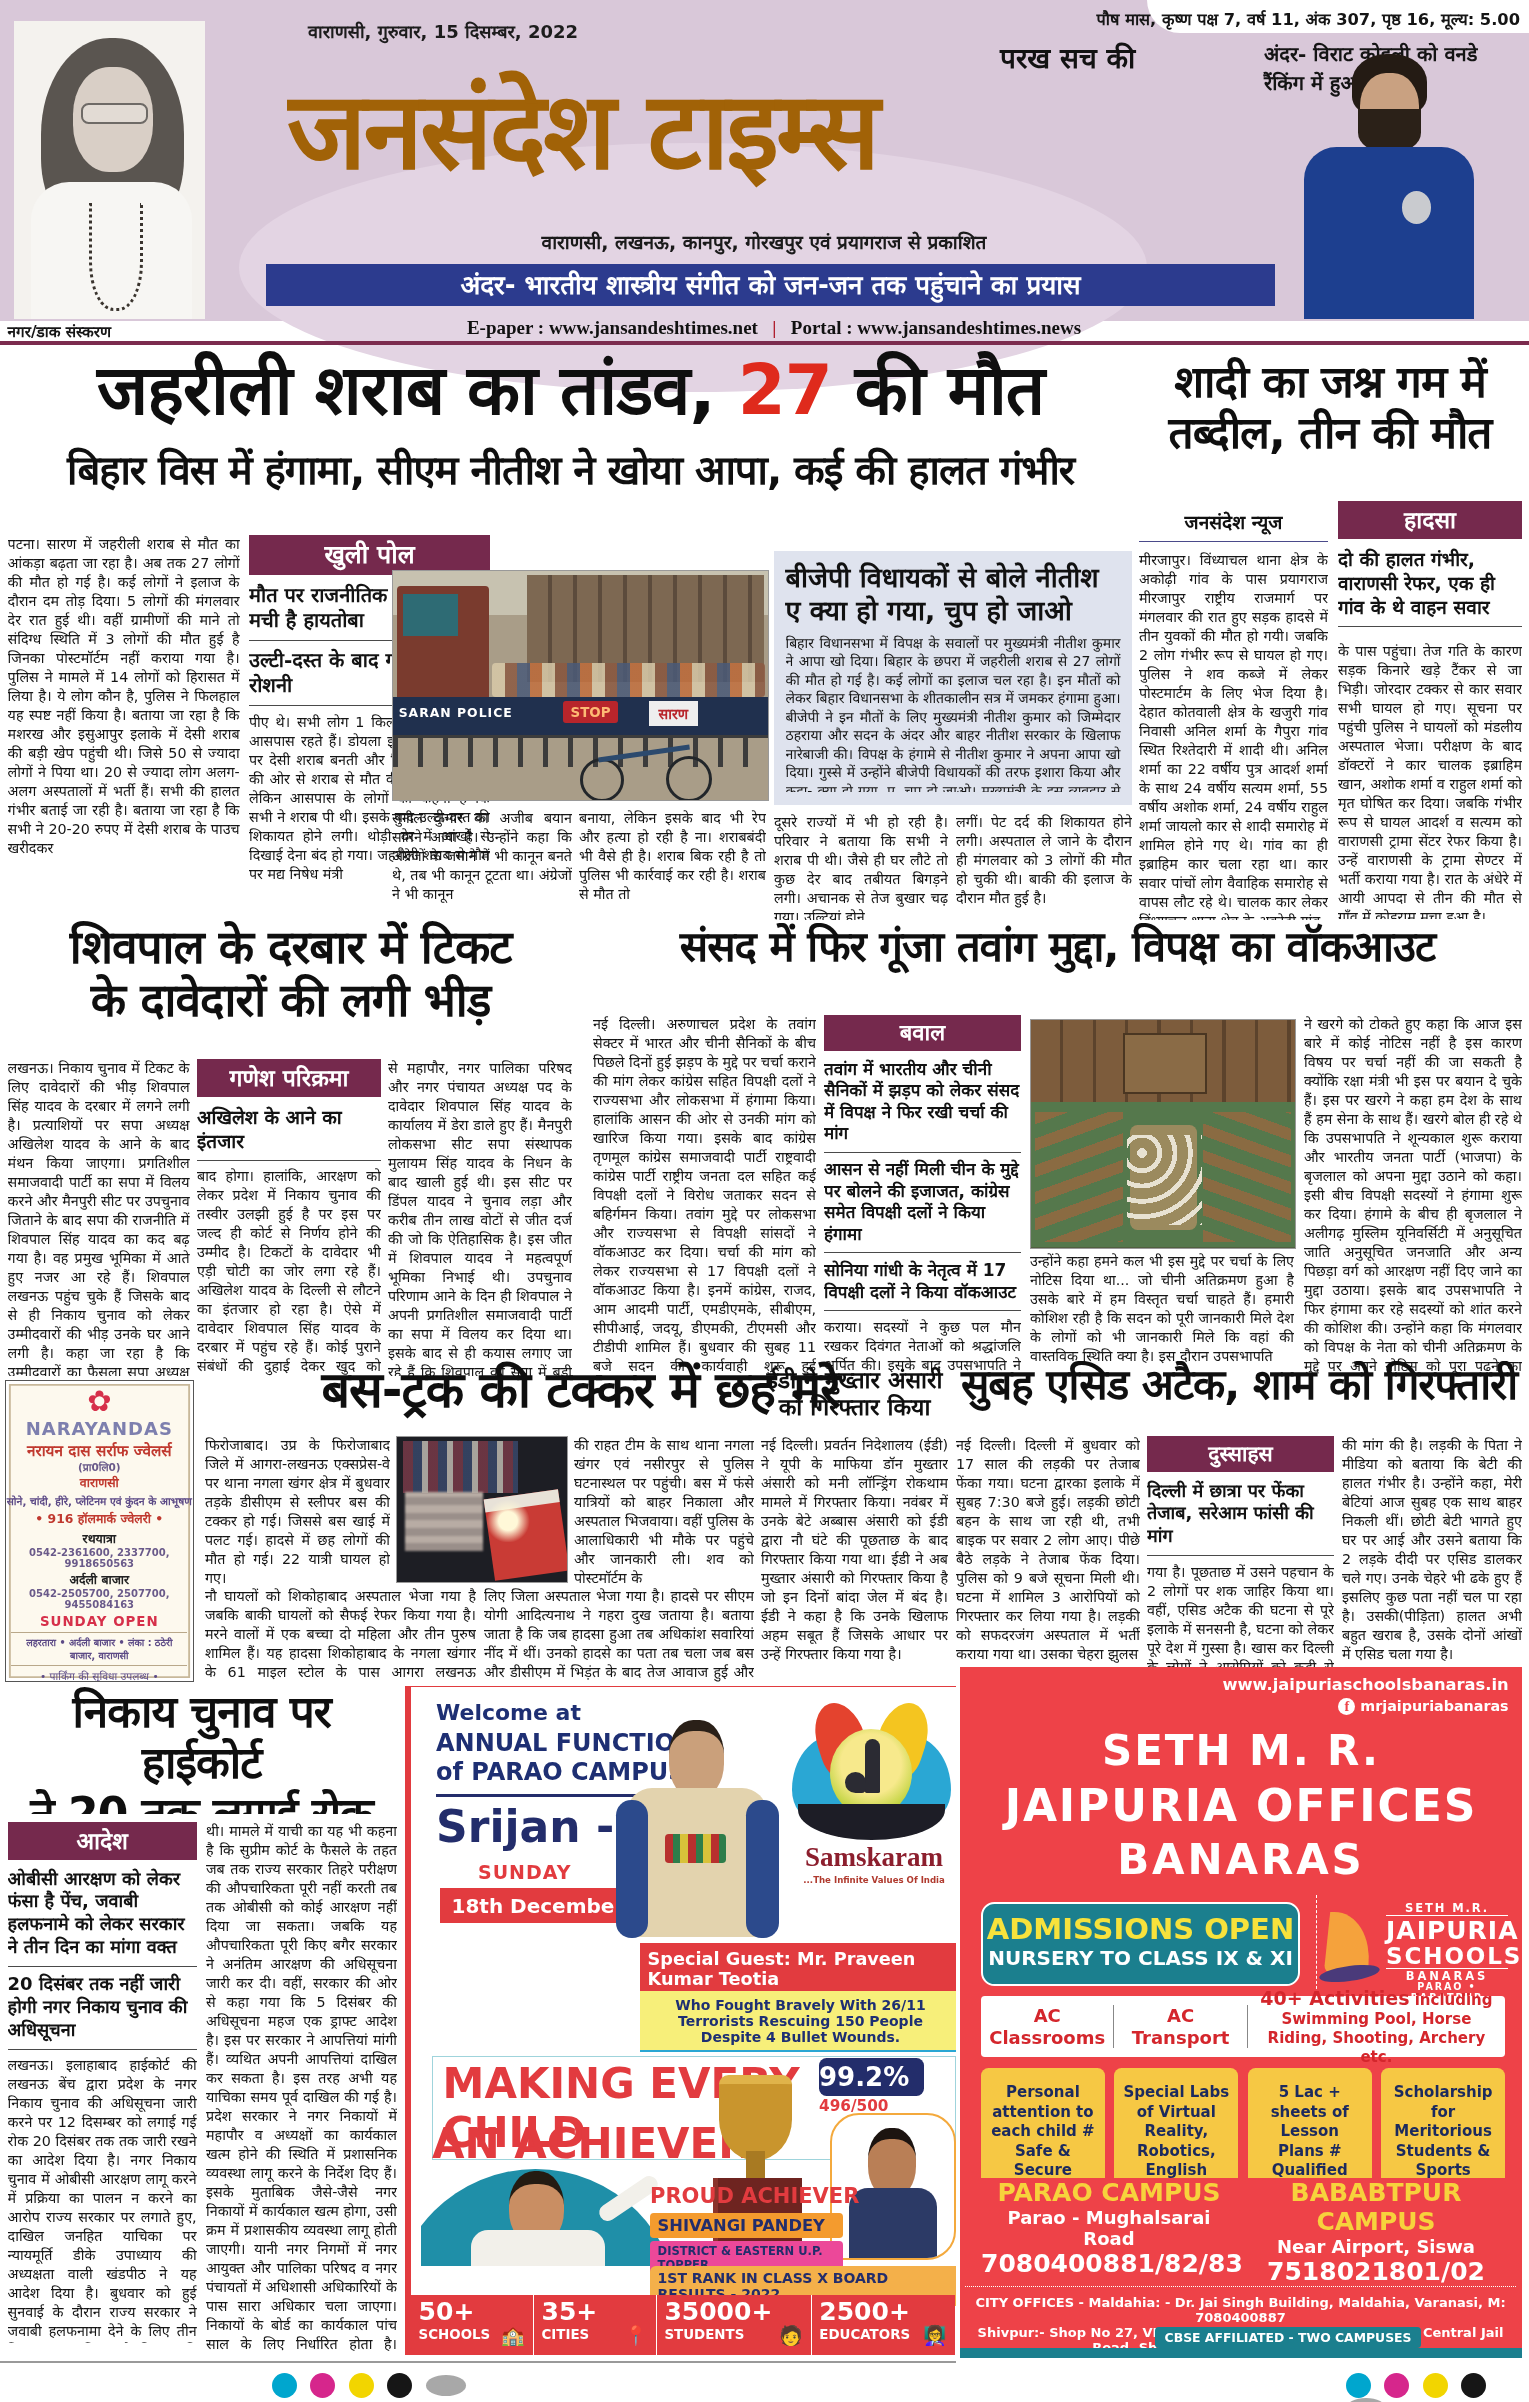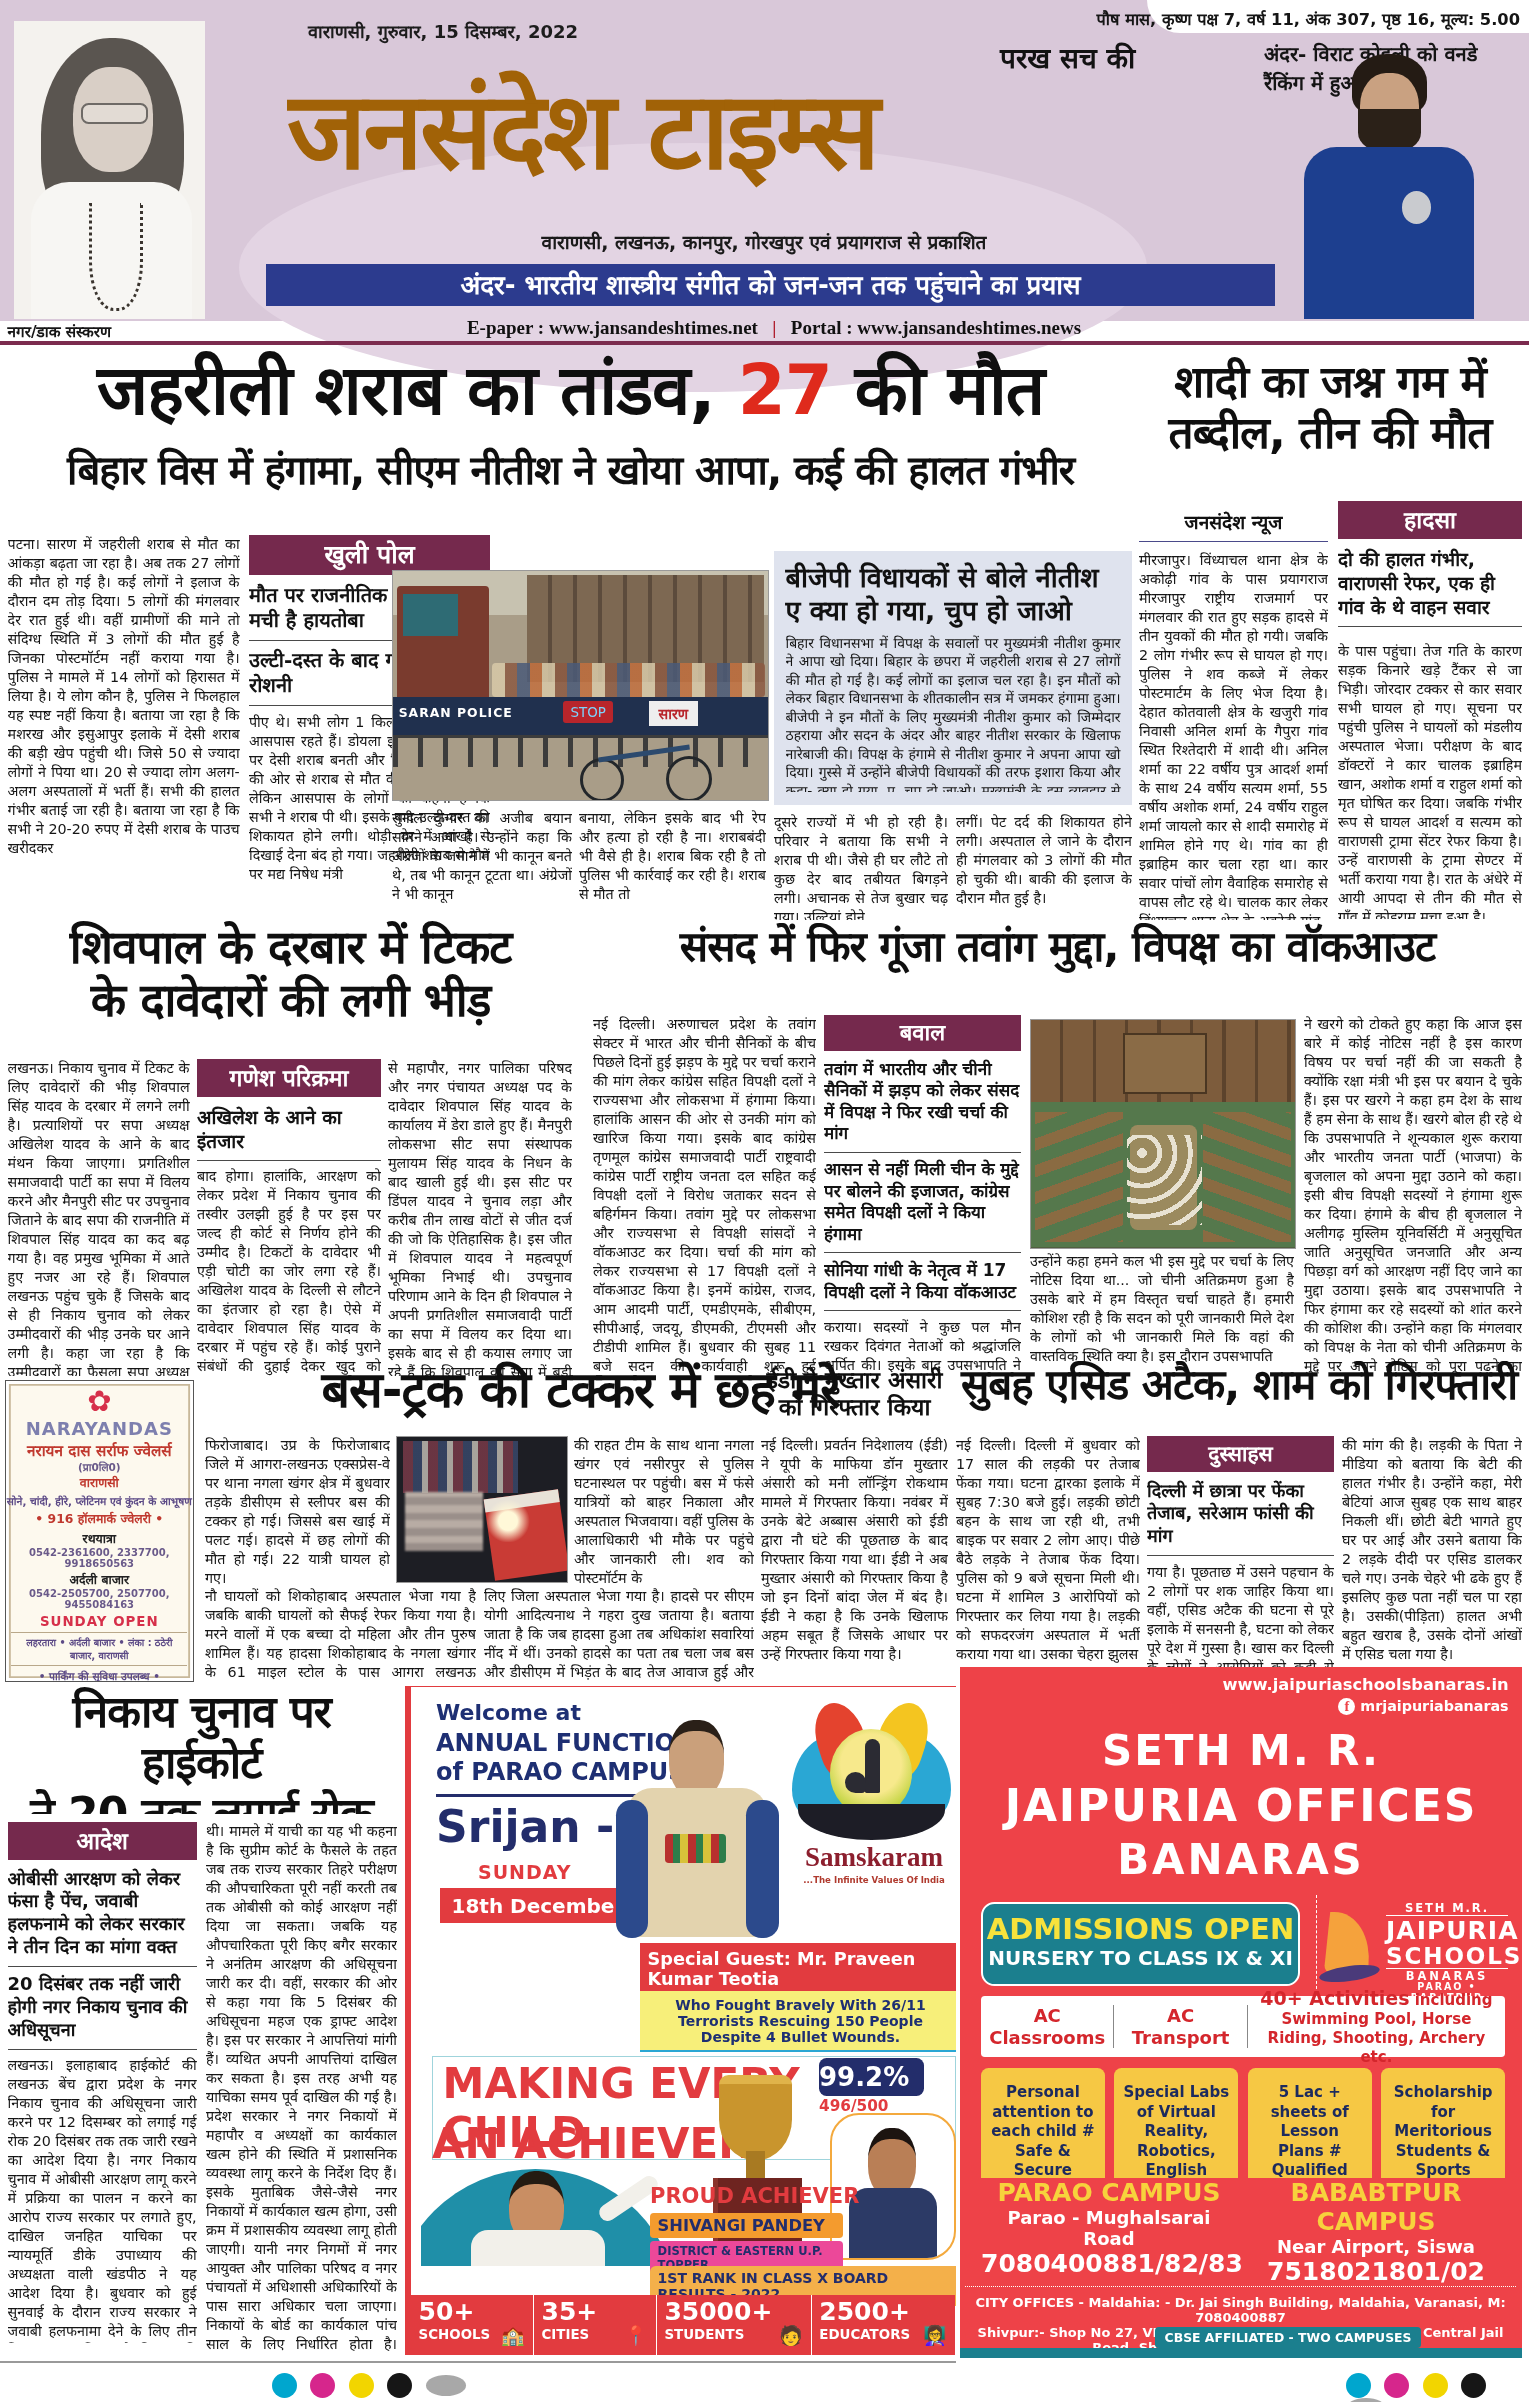--- a/index.html
+++ b/index.html
@@ -82,21 +82,21 @@
   </div>
 
   <div class="abs photo" style="left:392px;top:570px;width:375px;height:229px;background:#a99d88;">
     <div class="abs" style="left:0;top:0;width:375px;height:44px;background:#c7c2b0;"></div>
     <div class="abs" style="left:3.8px;top:15.3px;width:92px;height:124px;background:#7a3b2e;border-radius:3.8px;"></div>
     <div class="abs" style="left:9.6px;top:23px;width:55px;height:42px;background:#2e6b74;"></div>
     <div class="abs" style="left:134px;top:3.8px;width:237px;height:107px;background:#6b5846;background-image:repeating-linear-gradient(90deg,#7d6852 0 21px,#5c4b3c 21px 25px);"></div>
     <div class="abs" style="left:99px;top:92px;width:273px;height:34px;background:repeating-linear-gradient(90deg,#d8c9a8 0 13.4px,#8c5a42 13.4px 25px,#4a5a78 25px 38px,#c2703f 38px 50px);border-radius:3.8px;opacity:.85;"></div>
     <div class="abs" style="left:0;top:126px;width:375px;height:38px;background:#20304e;">
       <span class="abs" style="left:5.7px;top:7.6px;color:#fff;font-weight:800;font-size:12.4px;letter-spacing:1px;">SARAN POLICE</span>
-      <span class="abs" style="left:170px;top:3.8px;background:#b8252b;color:#7dd3fc;font-weight:400;font-size:13.4px;padding:3.8px 7.6px;border-radius:2.9px;">STOP</span>
+      <span class="abs" style="left:170px;top:3.8px;background:#b8252b;color:#fdba74;font-weight:700;font-size:13.4px;padding:3.8px 7.6px;border-radius:2.9px;">STOP</span>
       <span class="abs" style="left:256px;top:3.8px;background:#eee;color:#b8252b;font-weight:800;font-size:14.3px;padding:2.9px 9.6px;">सारण</span>
     </div>
     <div class="abs" style="left:0;top:164px;width:375px;height:29px;background:repeating-linear-gradient(90deg,#3c3c3c 0 4.8px,transparent 4.8px 25px);border-top:3.8px solid #3c3c3c;"></div>
     <div class="abs" style="left:187px;top:187px;width:38px;height:38px;border:3.8px solid #22262a;border-radius:50%;"></div>
     <div class="abs" style="left:273px;top:185px;width:40px;height:40px;border:3.8px solid #22262a;border-radius:50%;"></div>
     <div class="abs" style="left:205px;top:180px;width:92px;height:4.8px;background:#2c4a6e;transform:rotate(-8deg);"></div>
   </div>
   <div class="abs bt" style="left:392px;top:809px;width:180px;height:111px;">सुनील कुमार का अजीब बयान सामने आया है। उन्होंने कहा कि अंग्रेजों के जमाने में भी कानून बनते थे, तब भी कानून टूटता था। अंग्रेजों ने भी कानून</div>
   <div class="abs bt" style="left:579px;top:809px;width:187px;height:111px;">बनाया, लेकिन इसके बाद भी रेप और हत्या हो रही है ना। शराबबंदी भी वैसे ही है। शराब बिक रही है तो पुलिस भी कार्रवाई कर रही है। शराब से मौत तो</div>
 
@@ -163,21 +163,21 @@
   <div style="color:#6a5a8a;font-size:10.5px;font-weight:700;">(प्रा0लि0)</div>
   <div style="color:#c0392f;font-size:12.4px;font-weight:800;">वाराणसी</div>
   <div style="color:#5c4a86;font-size:10.5px;font-weight:700;margin-top:2.9px;">सोने, चांदी, हीरे, प्लेटिनम एवं कुंदन के आभूषण</div>
   <div style="color:#c0392f;font-size:12.4px;font-weight:800;margin-top:2px;">• 916 हॉलमार्क ज्वेलरी •</div>
   <div style="color:#222;font-size:12.4px;font-weight:800;margin-top:2.9px;">रथयात्रा</div>
   <div style="color:#6a5a8a;font-size:10px;font-weight:700;">0542-2361600, 2337700, 9918650563</div>
   <div style="color:#222;font-size:12.4px;font-weight:800;margin-top:1.9px;">अर्दली बाजार</div>
   <div style="color:#6a5a8a;font-size:10px;font-weight:700;">0542-2505700, 2507700, 9455084163</div>
   <div style="color:#d6304a;font-size:13.4px;font-weight:800;letter-spacing:1px;margin-top:3.8px;">SUNDAY OPEN</div>
   <div style="color:#5c4a86;font-size:9.6px;font-weight:700;margin-top:2.9px;border-top:1px solid #b9a88a;border-bottom:1px solid #b9a88a;padding:2.9px 1.9px;margin-left:5.7px;margin-right:5.7px;">लहरतारा • अर्दली बाजार • लंका : ठठेरी बाजार, वाराणसी</div>
-  <div style="color:#5c4a86;font-size:10.5px;font-weight:700;margin-top:3.8px;">• पार्किंग की सुविधा उपलब्ध •</div>
+  <div style="color:#5c4a86;font-size:10.5px;font-weight:400;margin-top:3.8px;">• पार्किंग की सुविधा उपलब्ध •</div>
 </div>
 
 <div>
   <div class="abs hl" style="left:205px;top:1361px;width:751px;height:69px;font-size:50px;white-space:nowrap;">बस-ट्रक की टक्कर में छह मरे</div>
   <div class="abs bt" style="left:205px;top:1436px;width:185px;height:149px;">फिरोजाबाद। उप्र के फिरोजाबाद जिले में आगरा-लखनऊ एक्सप्रेस-वे पर थाना नगला खंगर क्षेत्र में बुधवार तड़के डीसीएम से स्लीपर बस की टक्कर हो गई। जिससे बस खाई में पलट गई। हादसे में छह लोगों की मौत हो गई। 22 यात्री घायल हो गए।</div>
   <div class="abs photo" style="left:396px;top:1436px;width:170px;height:145px;background:#1d1e24;">
     <div class="abs" style="left:5.7px;top:3.8px;width:115px;height:52px;background:repeating-linear-gradient(90deg,#7d3b4a 0 9.6px,#3a4a6e 9.6px 19px,#c9c4ba 19px 25px);opacity:.8;"></div>
     <div class="abs" style="left:7.6px;top:55px;width:78px;height:59px;background:repeating-linear-gradient(0deg,#9a8f8a 0 7.6px,#b8aca4 7.6px 15.3px);filter:blur(1px);"></div>
     <div class="abs" style="left:92px;top:57px;width:75px;height:69px;background:#c93b35;transform:rotate(-8deg);border-top:13.4px solid #e8e2d8;"></div>
     <div class="abs" style="left:88px;top:63px;width:46px;height:42px;background:radial-gradient(circle,#fff8d8 0 30%,transparent 70%);"></div>

